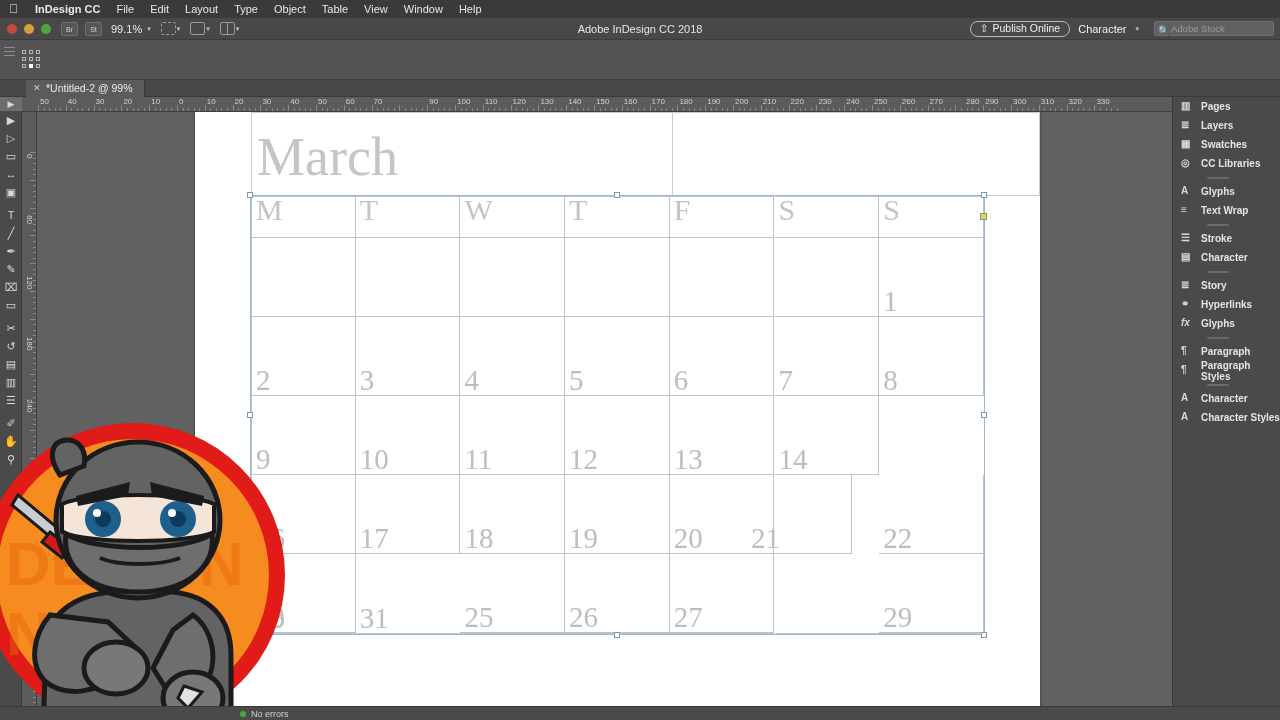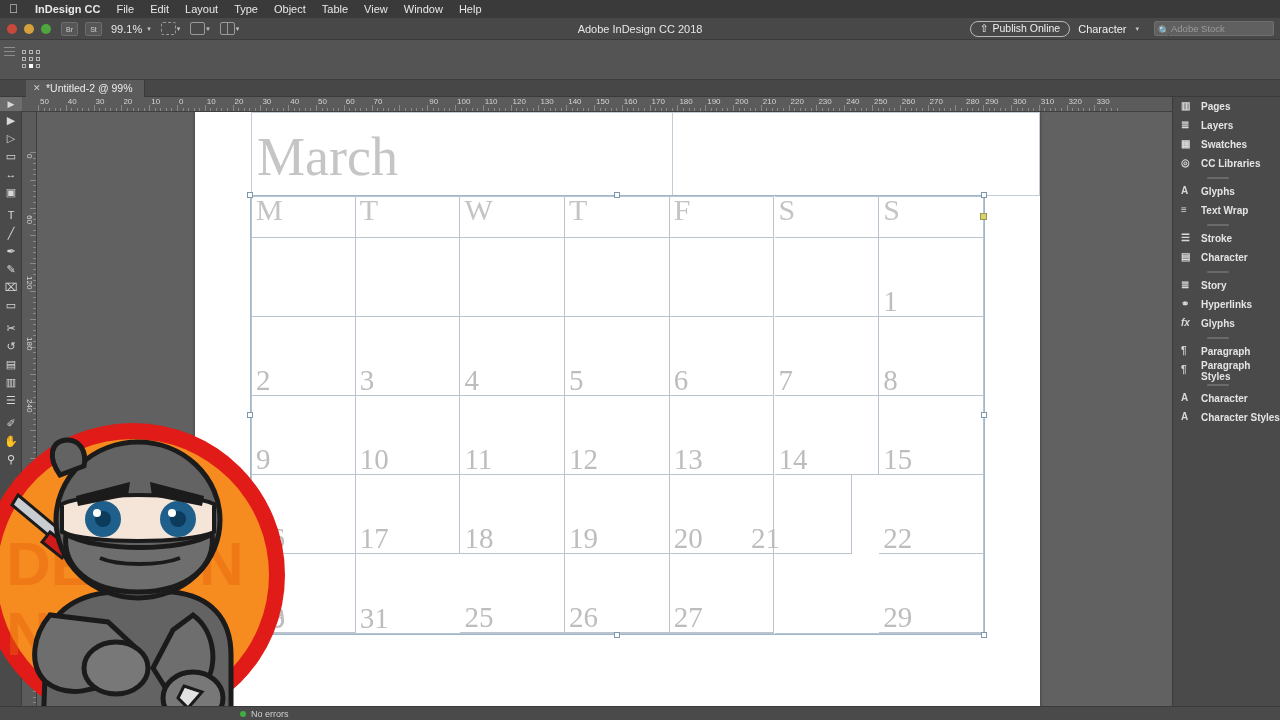--- a/index.html
+++ b/index.html
@@ -853,23 +853,20 @@
           </div>
           <div class="gcell" style="left: 314.1px; top: 200px; width: 104.7px; height: 79px;">
             <span class="daynum">12</span>
           </div>
           <div class="gcell" style="left: 418.8px; top: 200px; width: 104.7px; height: 79px;">
             <span class="daynum">13</span>
           </div>
           <div class="gcell" style="left: 523.5px; top: 200px; width: 104.7px; height: 79px;">
             <span class="daynum">14</span>
           </div>
-          <div class="gcell" style="left: 628.2px; top: 200px; width: 104.7px; height: 79px;">
-            <span class="daynum">15</span>
-          </div>
           <div class="gcell firstcol" style="left: 0px; top: 279px; width: 104.7px; height: 79px;">
             <span class="daynum">16</span>
           </div>
           <div class="gcell" style="left: 104.7px; top: 279px; width: 104.7px; height: 79px;">
             <span class="daynum">17</span>
           </div>
           <div class="gcell" style="left: 209.4px; top: 279px; width: 104.7px; height: 79px;">
             <span class="daynum">18</span>
           </div>
           <div class="gcell" style="left: 314.1px; top: 279px; width: 104.7px; height: 79px;">

